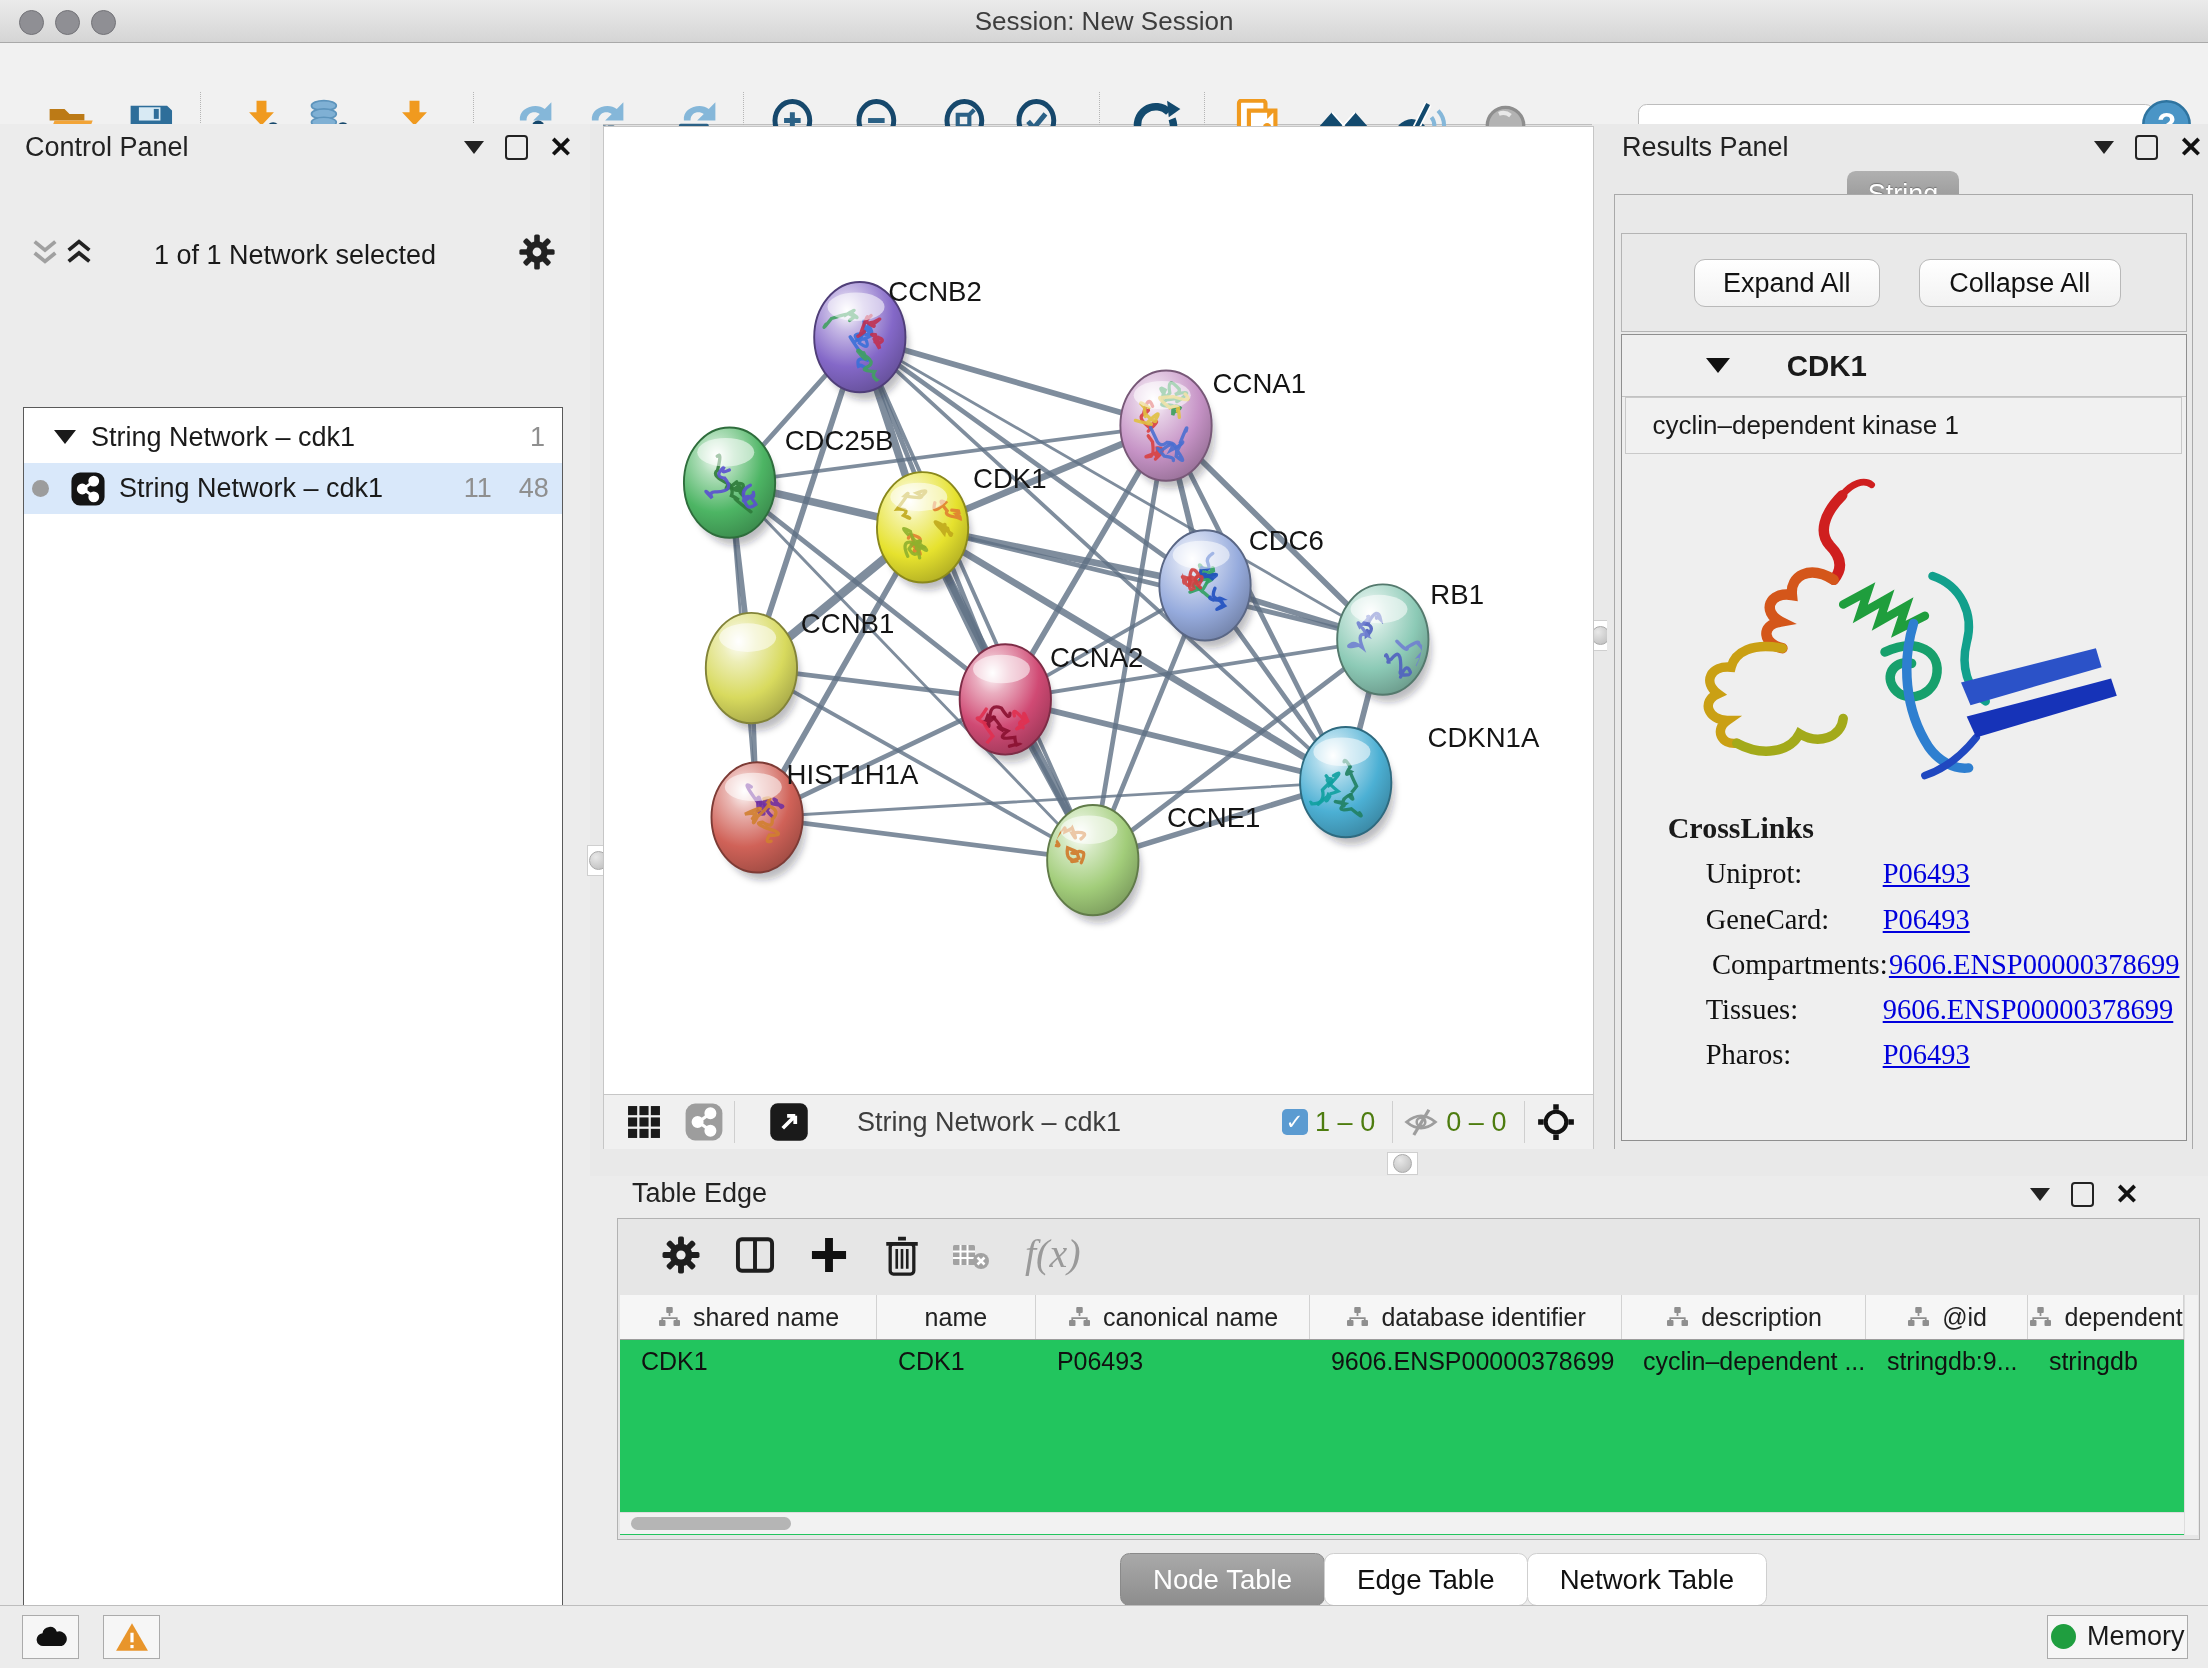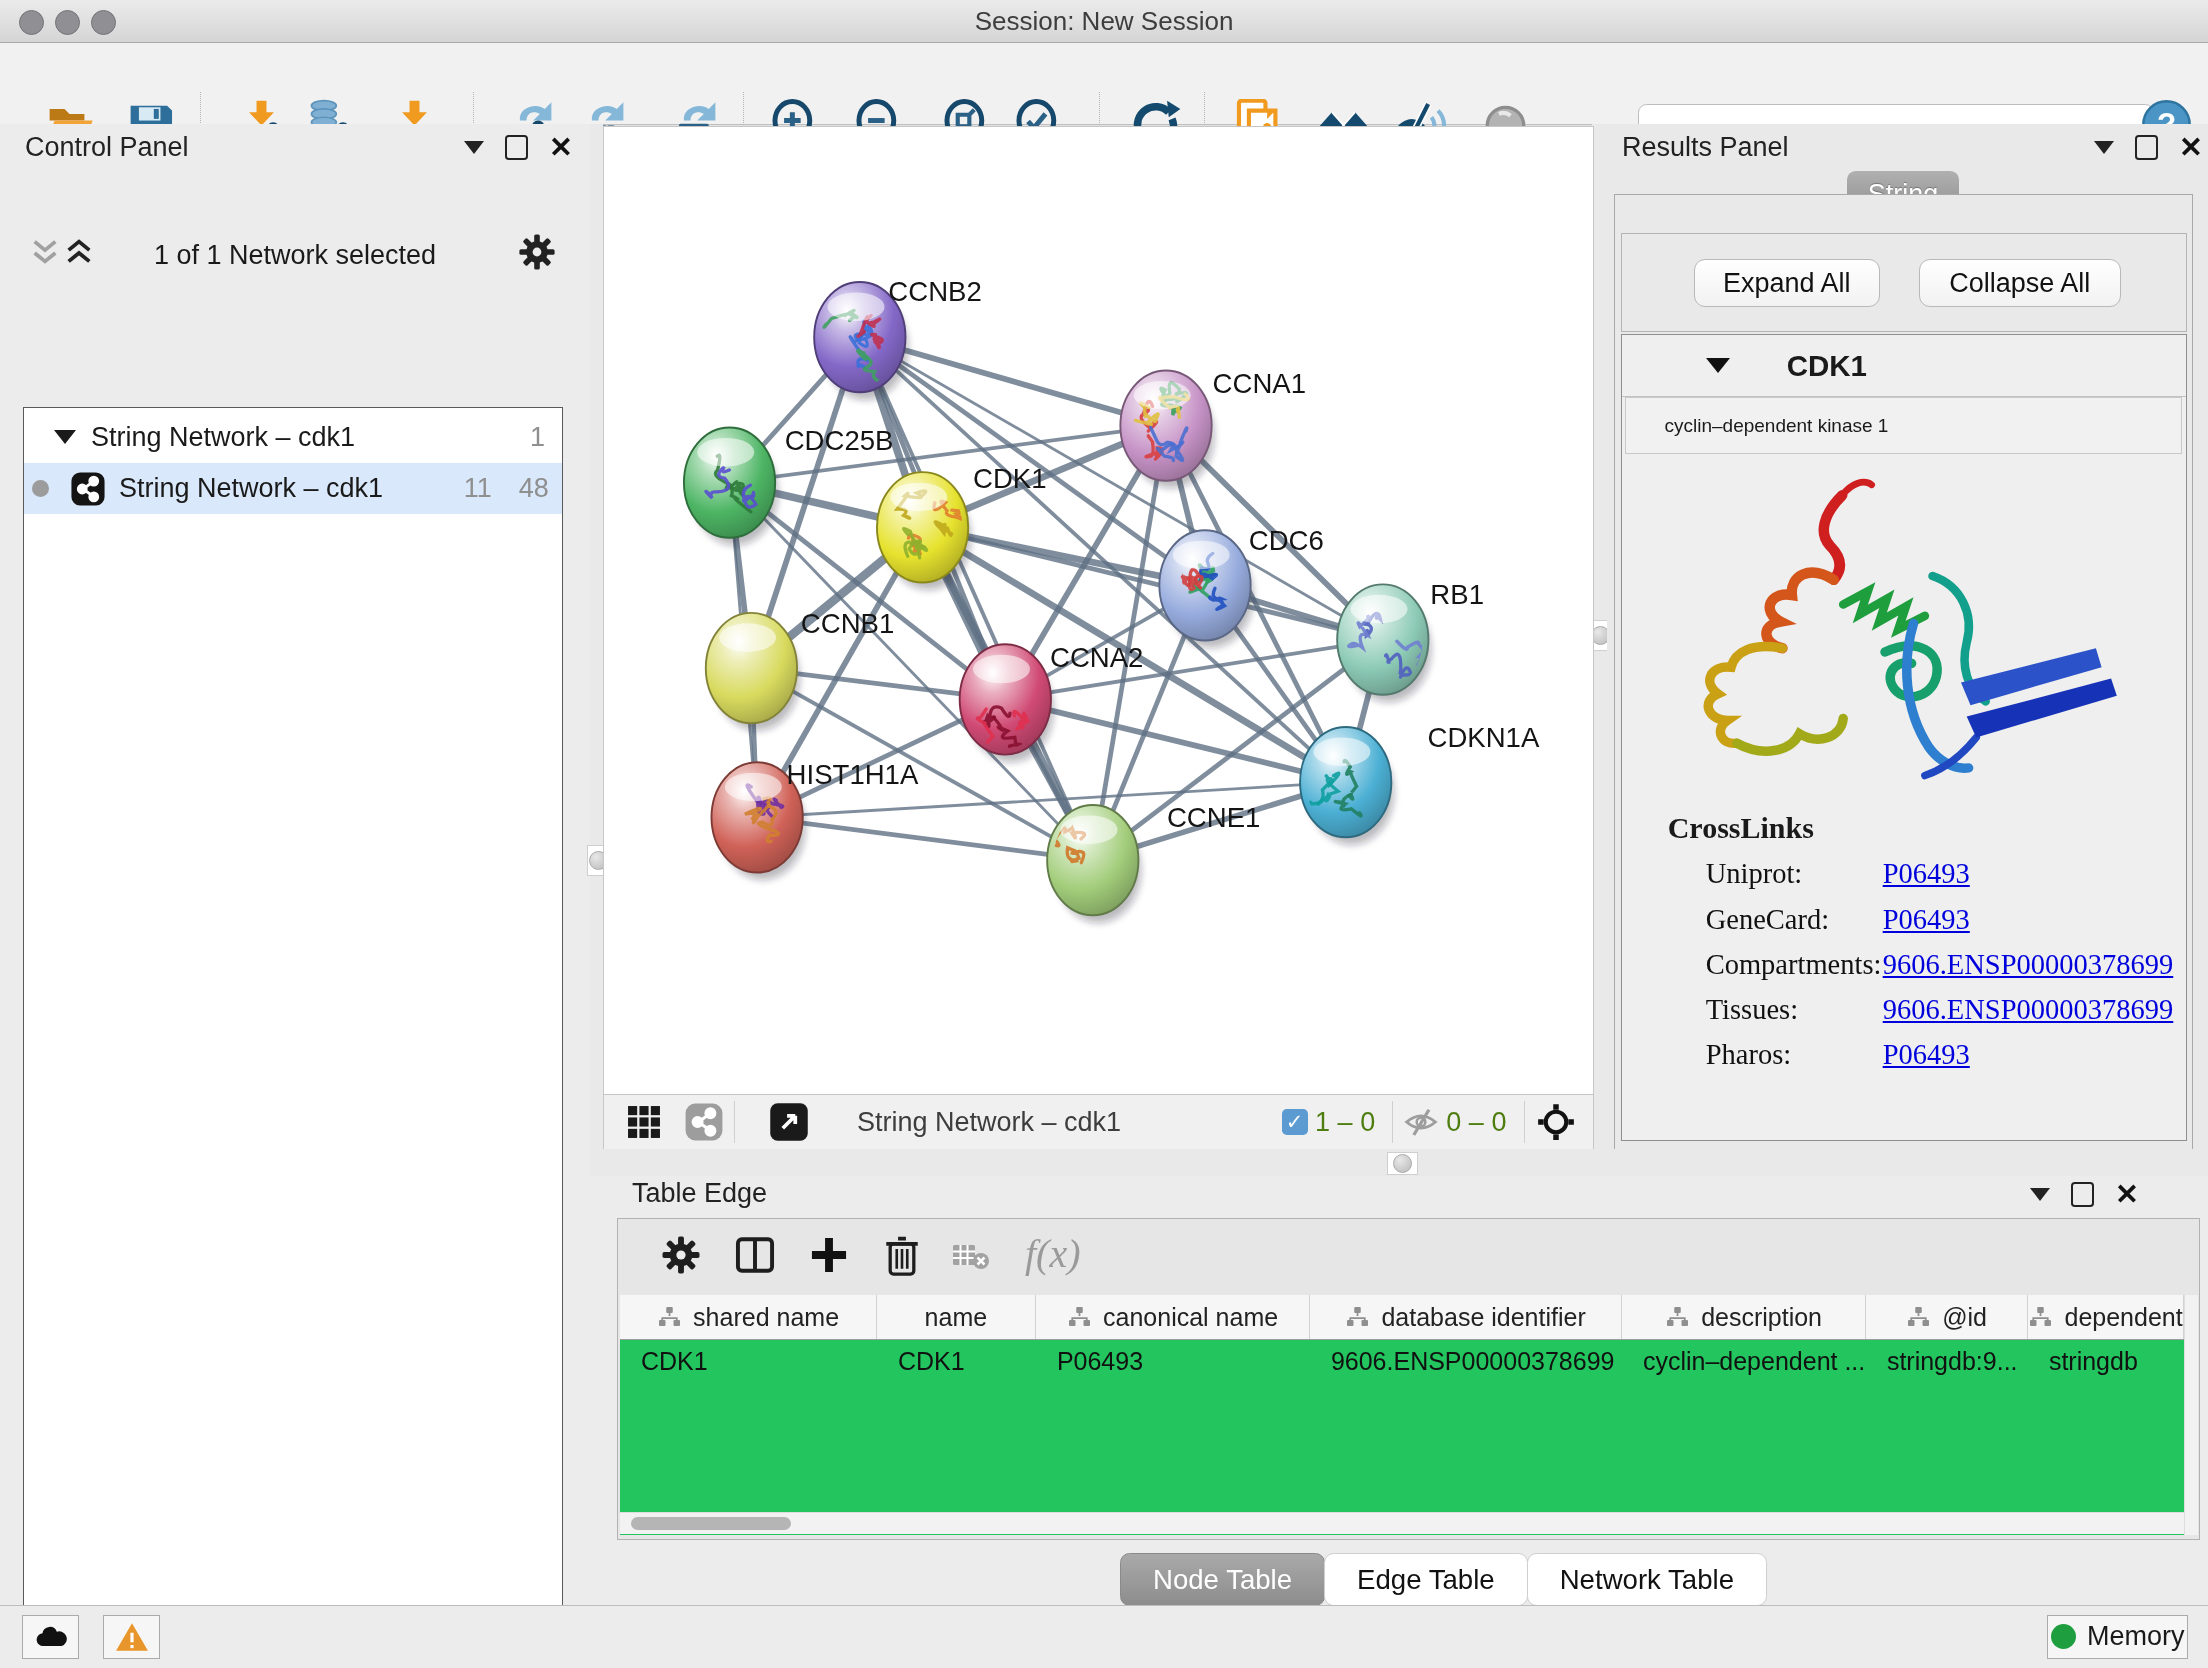--- a/index.html
+++ b/index.html
@@ -656,21 +656,21 @@
     <button class="btn abs" style="left:72px;top:25px;width:186px;height:48px">Expand All</button>
     <button class="btn abs" style="left:297px;top:25px;width:202px;height:48px">Collapse All</button>
   </div>
   <div class="abs" style="left:5.7px;top:139px;width:564px;height:805px;border:1px solid #8f8f8f;background:#efefef;">
     <div style="height:61px;display:flex;align-items:center;border-bottom:1px solid #c2c2c2;">
       <span style="width:0;height:0;border-left:12.4px solid transparent;border-right:12.4px solid transparent;
                    border-top:15px solid #111;margin:0 57px 0 84px"></span>
       <span style="font-size:29.5px;font-weight:bold">CDK1</span>
     </div>
     <div style="height:55px;display:flex;align-items:center;border:1px solid #c9c9c9;margin:0 3.8px;background:#f1f1f1;">
-      <span style="font-size:19px;margin-left:38px">cyclin–dependent kinase 1</span>
+      <span style="font-size:26px;margin-left:26px">cyclin–dependent kinase 1</span>
     </div>
 
     <svg viewBox="0 0 540 360" style="position:absolute;left:25px;top:127px;width:514px;height:342px">
       <rect x="0" y="0" width="540" height="360" fill="#efefef"></rect>
       <g fill="none" stroke-linecap="round">
         <path d="M205,35 C215,22 228,18 236,24" stroke="#cf1f1f" stroke-width="7"></path>
         <path d="M205,35 C185,55 180,75 192,88 C204,100 206,112 196,124" stroke="#cf1f1f" stroke-width="11"></path>
         <path d="M196,124 C170,108 150,120 152,140 C128,136 120,158 140,168 C118,172 122,192 142,196" stroke="#d4561a" stroke-width="11"></path>
         <path d="M142,196 C110,190 92,200 88,216 C66,214 58,232 74,244 C56,252 64,272 84,272 C70,282 78,298 94,296" stroke="#caa014" stroke-width="10"></path>
         <path d="M94,296 C120,310 150,306 160,286 C180,298 204,290 206,270" stroke="#a3aa1a" stroke-width="10"></path>
@@ -688,21 +688,21 @@
       <div style="font-size:30px;font-weight:bold;margin-left:46px">CrossLinks</div>
       <div id="crosslinks-rows" style="margin-top:13.3px">
           <div style="display: flex; margin: 13.3px 0px 13.3px 84px;">
             <span class="xl-label" style="width: 177px;">Uniprot:</span>
             <span class="xl-link">P06493</span>
           </div>
           <div style="display: flex; margin: 13.3px 0px 13.3px 84px;">
             <span class="xl-label" style="width: 177px;">GeneCard:</span>
             <span class="xl-link">P06493</span>
           </div>
-          <div style="display: flex; margin: 13.3px 0px 13.3px 84px;">
+          <div style="display: flex; margin: 13.3px 0px 13.3px 84px; justify-content: center;">
             <span class="xl-label" style="width: 177px;">Compartments:</span>
             <span class="xl-link">9606.ENSP00000378699</span>
           </div>
           <div style="display: flex; margin: 13.3px 0px 13.3px 84px;">
             <span class="xl-label" style="width: 177px;">Tissues:</span>
             <span class="xl-link">9606.ENSP00000378699</span>
           </div>
           <div style="display: flex; margin: 13.3px 0px 13.3px 84px;">
             <span class="xl-label" style="width: 177px;">Pharos:</span>
             <span class="xl-link">P06493</span>

